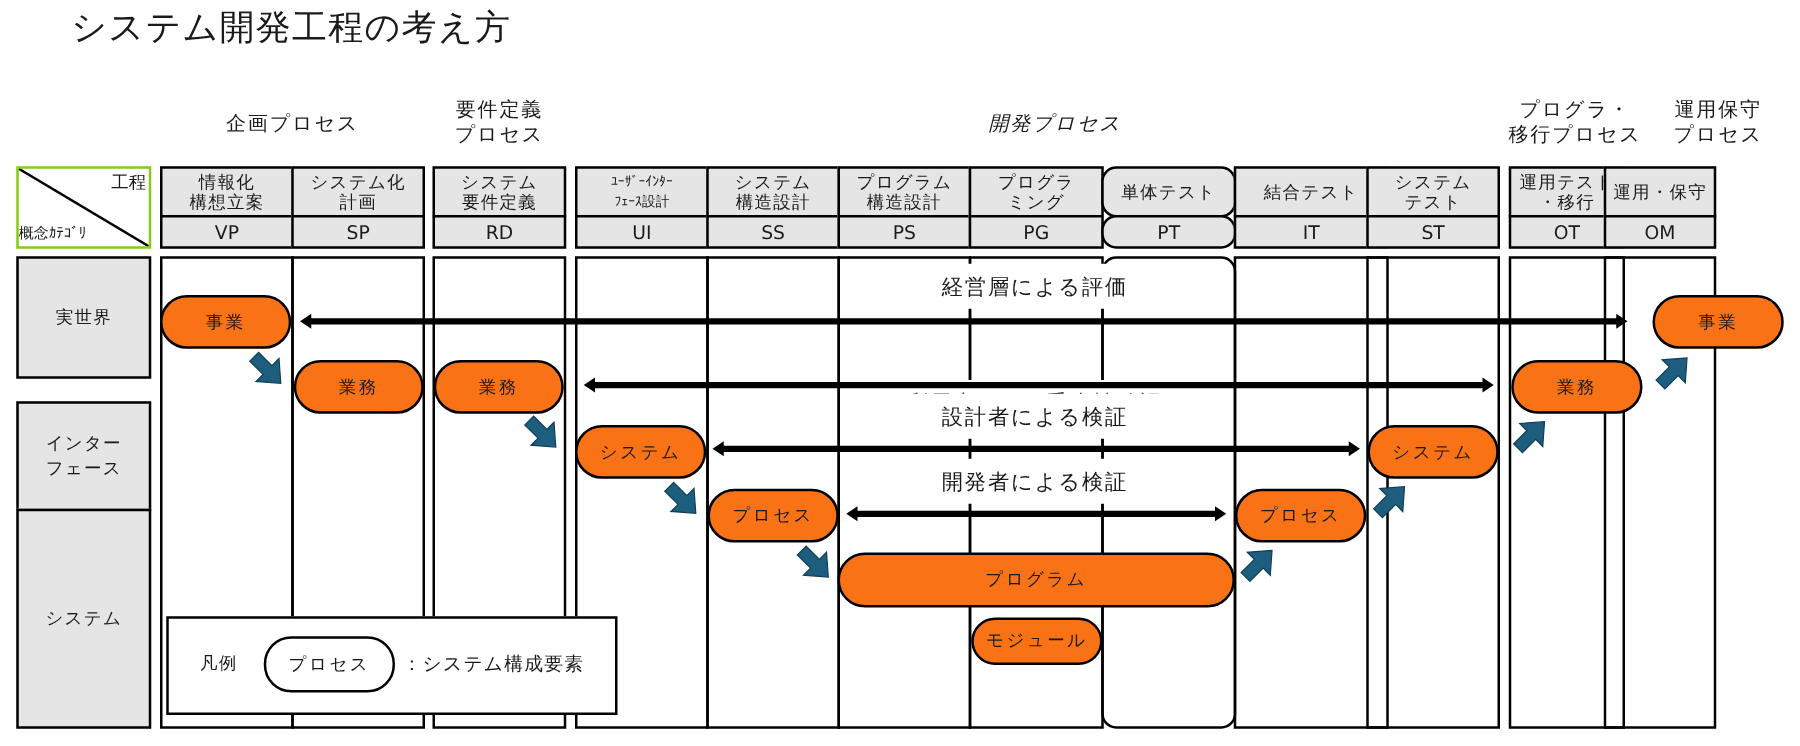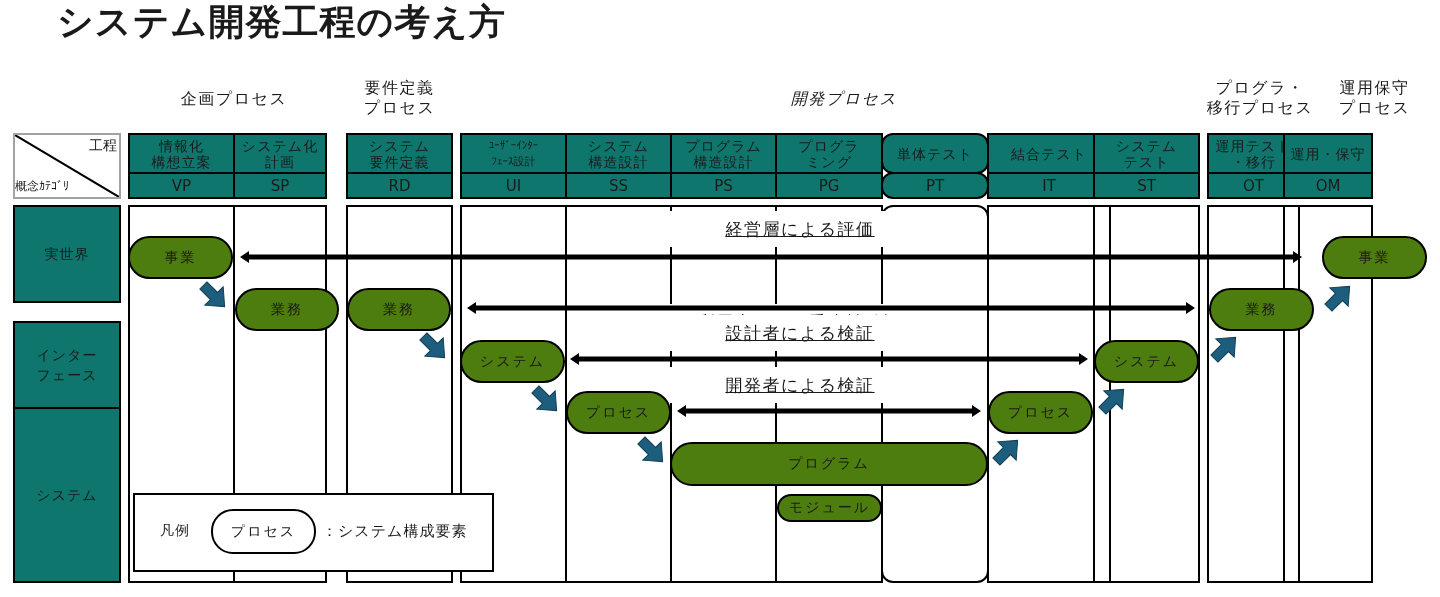--- a/index.html
+++ b/index.html
@@ -1,45 +1,45 @@
 <!DOCTYPE html>
 <html><head>
   <meta charset="utf-8">
   <style>
     html, body { margin: 0; padding: 0; background: #ffffff; }
     body {
       position: relative; width: 1440px; height: 597px; overflow: hidden;
       font-family: "DejaVu Sans", "Liberation Sans", sans-serif; color: #1a1a1a;
     }
     .abs { position: absolute; box-sizing: border-box; }
-    .title { left: 57px; top: 2px; font-size: 36px; letter-spacing: 1px; line-height: 40px; white-space: nowrap; font-weight: bold; }
+    .title { left: 57px; top: 2px; font-size: 28px; letter-spacing: 1px; line-height: 40px; white-space: nowrap; }
     .group-label { font-size: 16px; letter-spacing: 1.5px; line-height: 20px; text-align: center; white-space: pre-line; }
-    .cell { border: 2px solid #000; background: #0f766e; display: flex; align-items: center; justify-content: center; text-align: center; white-space: pre-line; z-index: 1; }
+    .cell { border: 2px solid #000; background: #e5e5e5; display: flex; align-items: center; justify-content: center; text-align: center; white-space: pre-line; z-index: 1; }
     .hname { top: 133px; height: 41px; font-size: 14px; line-height: 16px; letter-spacing: 1px; }
     .hname.small { font-size: 11px; letter-spacing: 0; }
     .hcode { top: 172px; height: 27px; font-size: 15px; }
     .body-col { top: 205px; height: 378px; background: transparent; }
-    .c0 { left: 128px; width: 107px; } .c1 { left: 233px; width: 94px; }
+    .c0 { left: 128px; width: 107px; } .c1 { left: 233px; width: 107px; }
     .c2 { left: 346px; width: 107px; }
     .c3 { left: 460px; width: 107px; } .c4 { left: 565px; width: 107px; }
     .c5 { left: 670px; width: 107px; } .c6 { left: 775px; width: 108px; }
     .c7 { left: 881px; width: 108px; border-radius: 12px; } .c8 { left: 987px; width: 124px; }
     .c9 { left: 1093px; width: 107px; }
     .c10 { left: 1207px; width: 93px; } .c11 { left: 1283px; width: 90px; }
-    .corner { left: 13px; top: 133px; width: 108px; height: 66px; border: 2px solid #a3a3a3; background: #fff; z-index: 1; }
+    .corner { left: 13px; top: 133px; width: 108px; height: 66px; border: 2px solid #84cc16; background: #fff; z-index: 1; }
     .corner svg { position: absolute; left: 0; top: 0; }
     .corner .proc { position: absolute; right: 2px; top: 2px; font-size: 14px; }
     .corner .cat { position: absolute; left: 0px; bottom: 2px; font-size: 12px; white-space: nowrap; }
     .cat-row { left: 13px; width: 108px; font-size: 14px; letter-spacing: 1px; line-height: 20px; }
     .r0 { top: 205px; height: 98px; } .r1 { top: 321px; height: 88px; } .r2 { top: 407px; height: 176px; }
-    .verif { left: 648px; width: 304px; height: 36px; background: #fff; z-index: 2;
-      display: flex; align-items: center; justify-content: center; font-size: 17px; letter-spacing: 1.5px; white-space: nowrap; text-decoration: underline; }
+    .verif { left: 676px; width: 304px; height: 36px; background: #fff; z-index: 2;
+      display: flex; align-items: center; justify-content: center; font-size: 17px; letter-spacing: 1.5px; white-space: nowrap; }
     .v1 { top: 211px; } .v2 { top: 264px; margin-top: 40px; } .v3 { top: 315px; } .v4 { top: 367px; }
     .overlay { position: absolute; left: 0; top: 0; z-index: 3; }
-    .pill { border: 2px solid #000; border-radius: 22px; background: #4d7c0f; z-index: 4; height: 43px;
+    .pill { border: 2px solid #000; border-radius: 22px; background: #f97316; z-index: 4; height: 43px;
       display: flex; align-items: center; justify-content: center; font-size: 14px; letter-spacing: 2px; white-space: nowrap; }
     .legend { left: 133px; top: 493px; width: 361px; height: 79px; border: 2px solid #000; background: #fff; z-index: 5; }
     .legend .lg-title { position: absolute; left: 25px; top: 27px; font-size: 14px; letter-spacing: 1px; }
     .legend .lg-pill { position: absolute; left: 76px; top: 14px; width: 105px; height: 45px; border: 2px solid #000; border-radius: 22px;
       display: flex; align-items: center; justify-content: center; font-size: 14px; letter-spacing: 2px; box-sizing: border-box; }
     .legend .lg-desc { position: absolute; left: 187px; top: 27px; font-size: 15px; letter-spacing: 1px; white-space: nowrap; }
   </style>
 </head>
 <body>
 
@@ -151,21 +151,21 @@
       <polygon class="flow-arrow" points="2,12 17,12 17,4 32,17 17,30 17,22 2,22" fill="#1d5d7e" stroke="#123f57" stroke-width="1"></polygon>
     </g>
 </svg>
 
 <div class="abs pill" style="left:128px;top:236px;width:105px;">事業</div>
 <div class="abs pill" style="left:235px;top:288px;width:104px;">業務</div>
 <div class="abs pill" style="left:347px;top:288px;width:104px;">業務</div>
 <div class="abs pill" style="left:460px;top:340px;width:105px;">システム</div>
 <div class="abs pill" style="left:566px;top:391px;width:105px;">プロセス</div>
 <div class="abs pill" style="left:670px;top:442px;width:318px;height:44px;">プログラム</div>
-<div class="abs pill" style="left:777px;top:494px;width:105px;height:28px;">モジュール</div>
+<div class="abs pill" style="left:777px;top:494px;width:105px;height:38px;">モジュール</div>
 <div class="abs pill" style="left:988px;top:391px;width:105px;">プロセス</div>
 <div class="abs pill" style="left:1094px;top:340px;width:105px;">システム</div>
 <div class="abs pill" style="left:1209px;top:288px;width:105px;">業務</div>
 <div class="abs pill" style="left:1322px;top:236px;width:105px;">事業</div>
 
 <div class="abs legend">
   <span class="lg-title">凡例</span>
   <div class="lg-pill">プロセス</div>
   <span class="lg-desc">：システム構成要素</span>
 </div>

